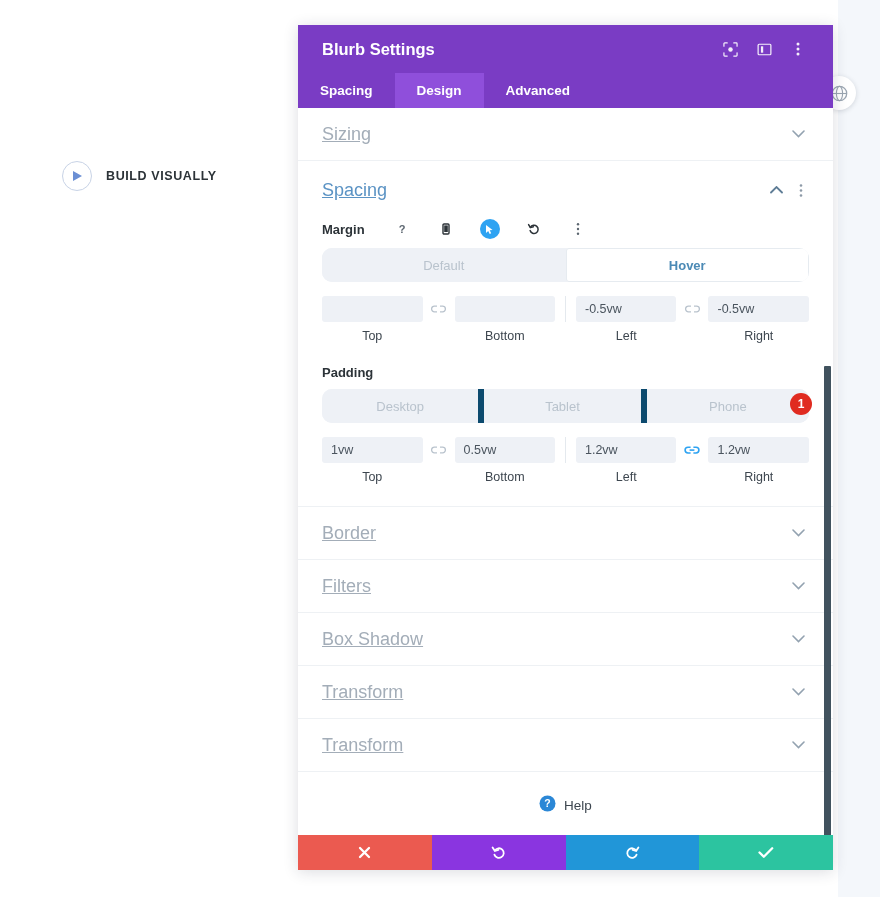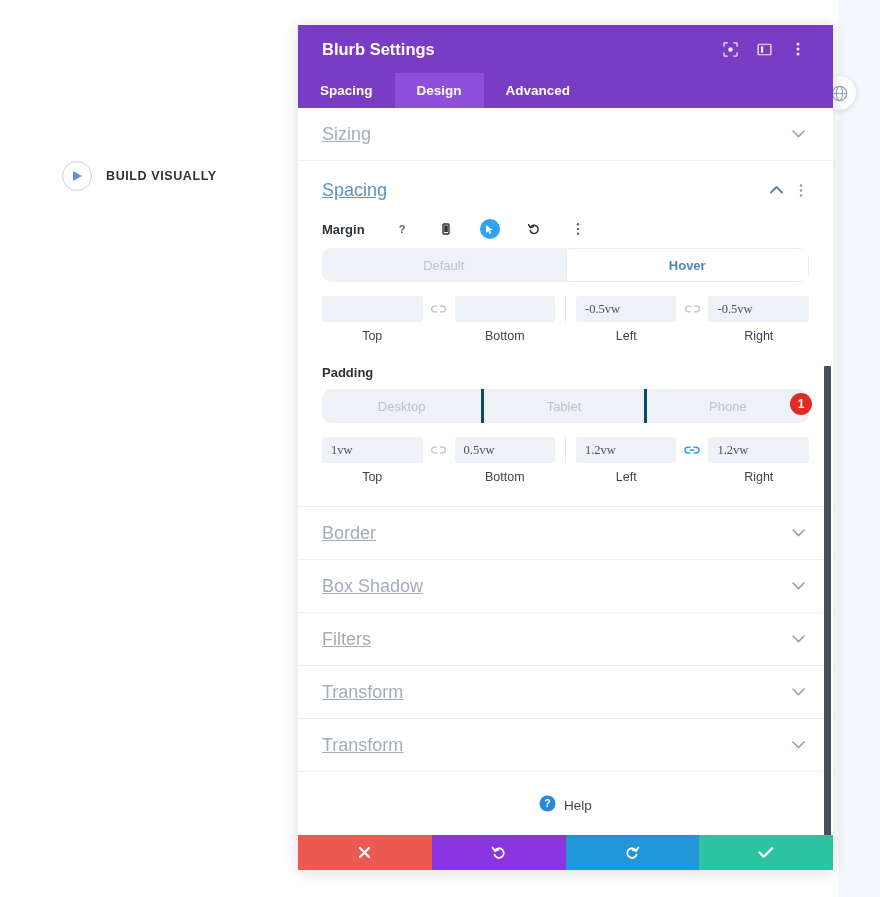--- a/index.html
+++ b/index.html
@@ -195,21 +195,21 @@
   }
   .toggle-group.two .tg-item { width: 50%; }
   .toggle-group.three .tg-item { width: 33.3333%; }
   .tg-item {
     height: 34px;
     display: flex; align-items: center; justify-content: center;
     font-size: 13px;
     color: #b9c3cd;
     background: #eef1f6;
   }
-  .toggle-group.three .tg-item { border-right: 3px solid #0c4a6e; }
+  .toggle-group.three .tg-item { border-right: 6px solid #0c4a6e; }
   .toggle-group.three .tg-item:last-child { border-right: none; }
   .tg-item.active {
     background: #ffffff;
     color: #4c8ab5;
     font-weight: bold;
     box-shadow: inset 0 0 0 1px #e6ebf0;
     border-radius: 3px;
   }
 
   
@@ -230,21 +230,21 @@
   }
   .qinput {
     width: 100%;
     height: 26px;
     background: #eef1f6;
     border: none;
     border-radius: 3px;
     font-size: 12.5px;
     color: #4a545e;
     padding: 0 9px;
-    font-family: Liberation Serif, serif;
+    font-family: Liberation Sans, sans-serif;
   }
   .qinput::placeholder { color: #b9c3cd; }
   .qcaption {
     margin-top: 7px;
     font-size: 12.5px;
     color: #3d464f;
   }
   .link-cell {
     width: 32px;
     display: flex;
@@ -516,29 +516,29 @@
 
     <div class="section-row">
       <span class="section-title">Border</span>
       <span class="chev">
         <svg width="13" height="8" viewBox="0 0 13 8">
             <path d="M1 1 L6.5 6.5 L12 1" fill="none" stroke="#93a2b0" stroke-width="1.6" stroke-linecap="round"></path>
           </svg>
       </span>
     </div>
     <div class="section-row">
+      <span class="section-title">Filters</span>
+      <span class="chev">
+        <svg width="13" height="8" viewBox="0 0 13 8">
+            <path d="M1 1 L6.5 6.5 L12 1" fill="none" stroke="#93a2b0" stroke-width="1.6" stroke-linecap="round"></path>
+          </svg>
+      </span>
+    </div>
+    <div class="section-row">
       <span class="section-title">Box Shadow</span>
-      <span class="chev">
-        <svg width="13" height="8" viewBox="0 0 13 8">
-            <path d="M1 1 L6.5 6.5 L12 1" fill="none" stroke="#93a2b0" stroke-width="1.6" stroke-linecap="round"></path>
-          </svg>
-      </span>
-    </div>
-    <div class="section-row">
-      <span class="section-title">Filters</span>
       <span class="chev">
         <svg width="13" height="8" viewBox="0 0 13 8">
             <path d="M1 1 L6.5 6.5 L12 1" fill="none" stroke="#93a2b0" stroke-width="1.6" stroke-linecap="round"></path>
           </svg>
       </span>
     </div>
     <div class="section-row">
       <span class="section-title">Transform</span>
       <span class="chev">
         <svg width="13" height="8" viewBox="0 0 13 8">

